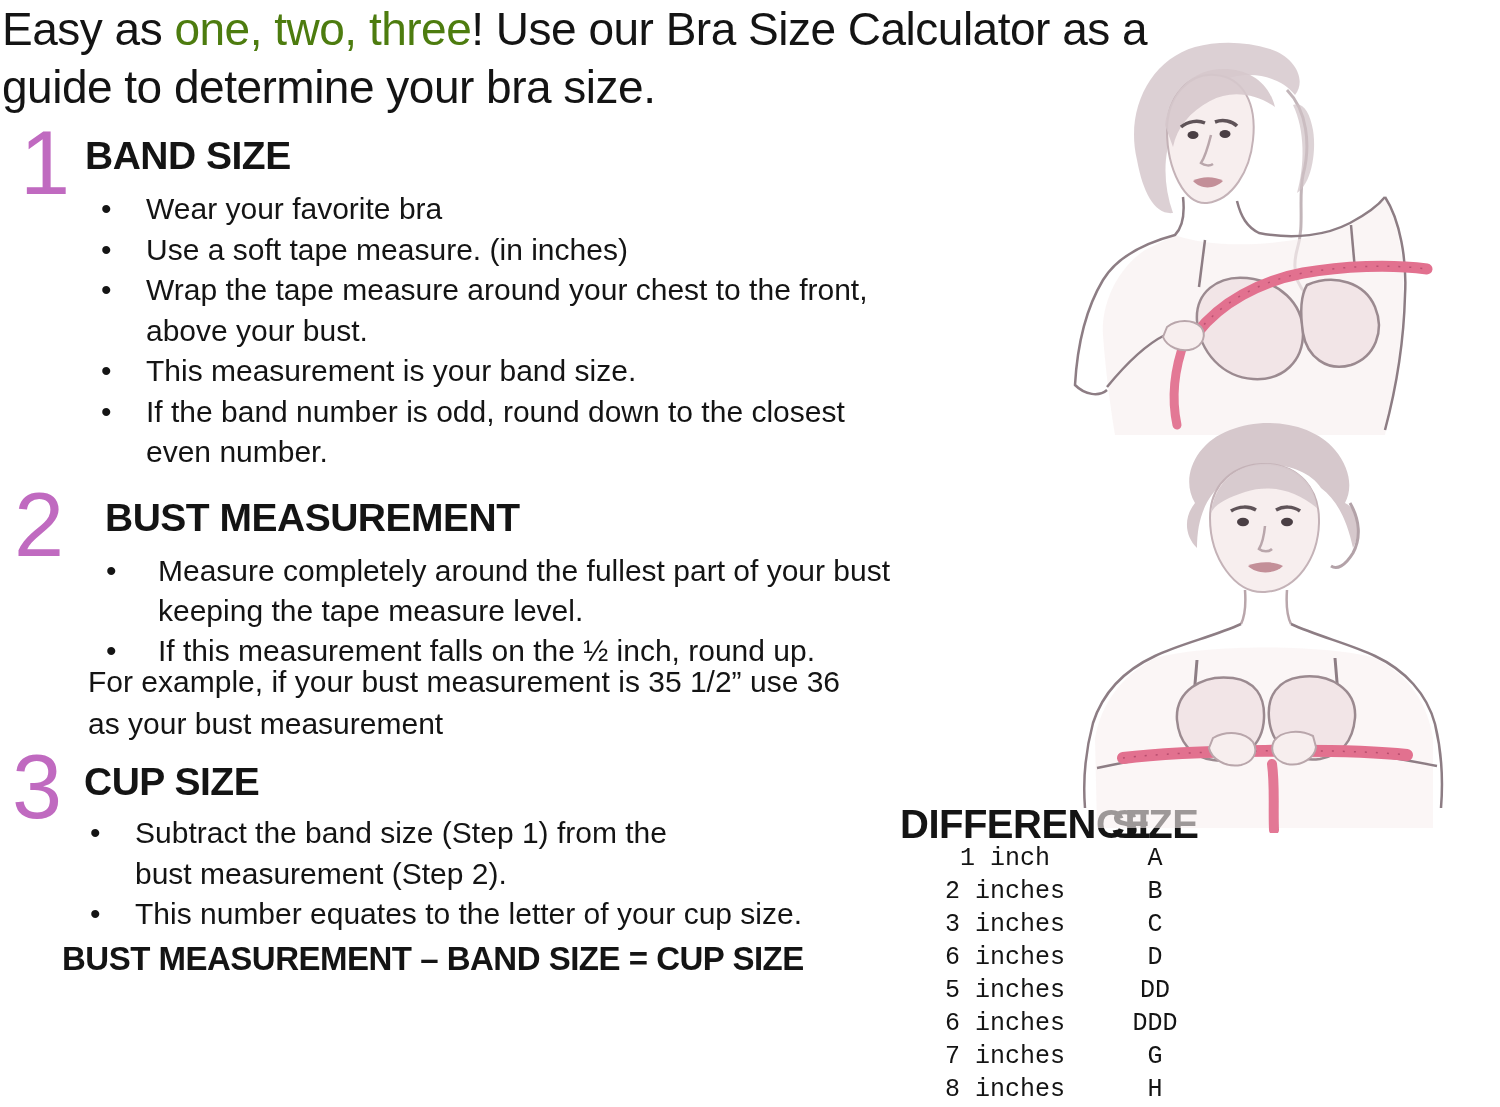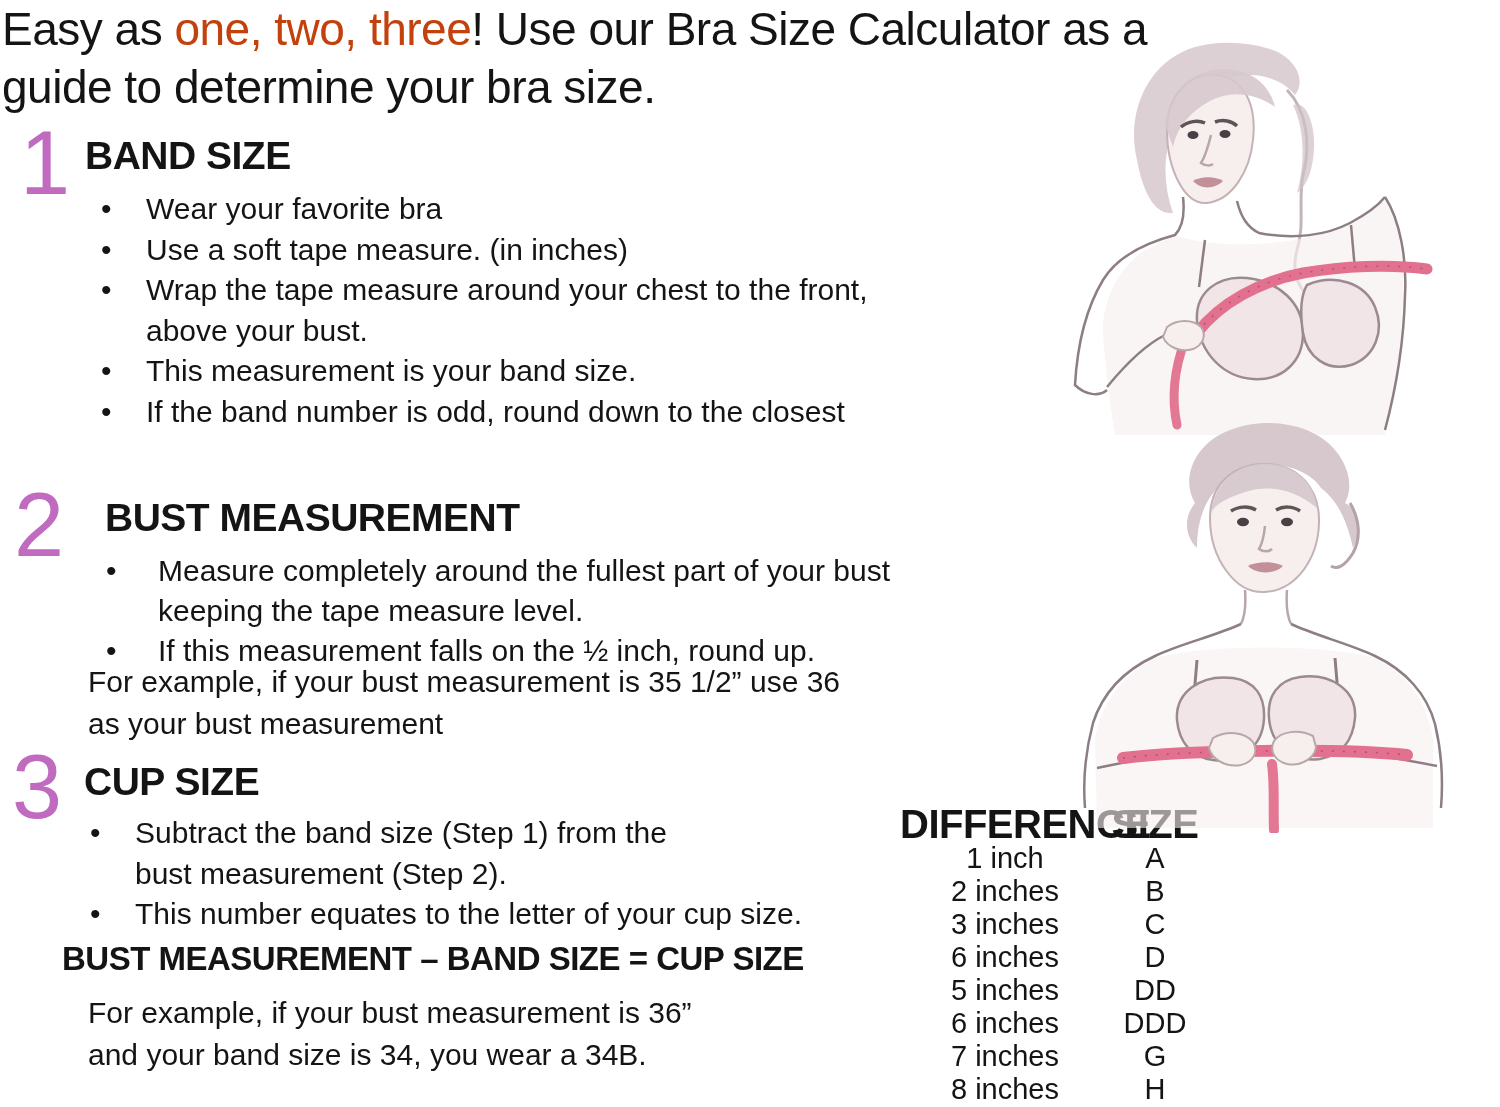--- a/index.html
+++ b/index.html
@@ -1,21 +1,21 @@
 <!DOCTYPE html>
 <html><head>
 <meta charset="utf-8">
 <style>
   html,body{margin:0;padding:0;background:#fff;}
   .canvas{position:relative;width:1500px;height:1107px;background:#ffffff;overflow:hidden;
           font-family:"Liberation Sans",sans-serif;color:#141414;}
 
   
   .title{position:absolute;left:2px;top:0;font-size:46px;line-height:58px;letter-spacing:-0.5px;white-space:nowrap;}
-  .title .accent{color:#c2410c;}
+  .title .accent{color:#4d7c0f;}
 
   
   .step-num{position:absolute;font-size:90px;line-height:1;color:#c06ac0;}
   .num1{left:20px;top:118px;}
   .num2{left:14px;top:480px;}
   .num3{left:12px;top:742px;}
   .step-head{position:absolute;font-size:39px;font-weight:bold;letter-spacing:-0.5px;white-space:nowrap;}
   .head1{left:85px;top:134px;}
   .head2{left:105px;top:496px;}
   .head3{left:84px;top:760px;}
@@ -38,21 +38,21 @@
   .note3{left:88px;top:992px;}
 
   .formula{position:absolute;left:62px;top:940px;font-size:33px;font-weight:bold;letter-spacing:-0.5px;white-space:nowrap;}
 
   
   .size-table{position:absolute;left:900px;top:806px;}
   .t-row{display:flex;}
   .c1{width:210px;text-align:center;white-space:nowrap;}
   .c2{width:90px;text-align:center;white-space:nowrap;}
   .t-head{font-weight:bold;font-size:40px;line-height:36px;letter-spacing:-0.5px;}
-  .t-body{font-size:29px;line-height:33px;}
+  .t-body{font-size:25px;line-height:33px;font-family:Liberation Mono, monospace;}
 
   
   .illus{position:absolute;}
   .illus1{left:1055px;top:35px;width:410px;height:410px;}
   .illus2{left:1045px;top:408px;width:430px;height:425px;}
 </style>
 </head>
 <body>
 
 <div class="canvas">
@@ -73,20 +73,21 @@
       </li>
     <li>
       <span class="line">Wrap the tape measure around your chest to the front,</span>
       <span class="line">above your bust.</span>
     </li>
     <li>
         <span class="line">This measurement is your band size.</span>
       </li>
     <li>
       <span class="line">If the band number is odd, round down to the closest</span>
+      <span class="line">even number.</span>
     </li>
   </ul>
 
   <div class="step-num num2">2</div>
   <div class="step-head head2">BUST MEASUREMENT</div>
   <ul class="bullets bullets2">
     <li>
       <span class="line">Measure completely around the fullest part of your bust</span>
       <span class="line">keeping the tape measure level.</span>
     </li>
@@ -104,24 +105,20 @@
   <ul class="bullets bullets3">
     <li>
       <span class="line">Subtract the band size (Step 1) from the</span>
       <span class="line">bust measurement (Step 2).</span>
     </li>
     <li>
         <span class="line">This number equates to the letter of your cup size.</span>
       </li>
   </ul>
   <div class="formula">BUST MEASUREMENT – BAND SIZE = CUP SIZE</div>
-  <div class="note note3">
-    <span class="line">For example, if your bust measurement is 36”</span>
-    <span class="line">and your band size is 34, you wear a 34B.</span>
-  </div>
 
   <div class="size-table">
     <div class="t-row t-head">
       <div class="c1">DIFFERENCE</div>
       <div class="c2">SIZE</div>
     </div>
     <div class="t-body">
       <div class="t-row">
         <div class="c1">1 inch</div>
         <div class="c2">A</div>

